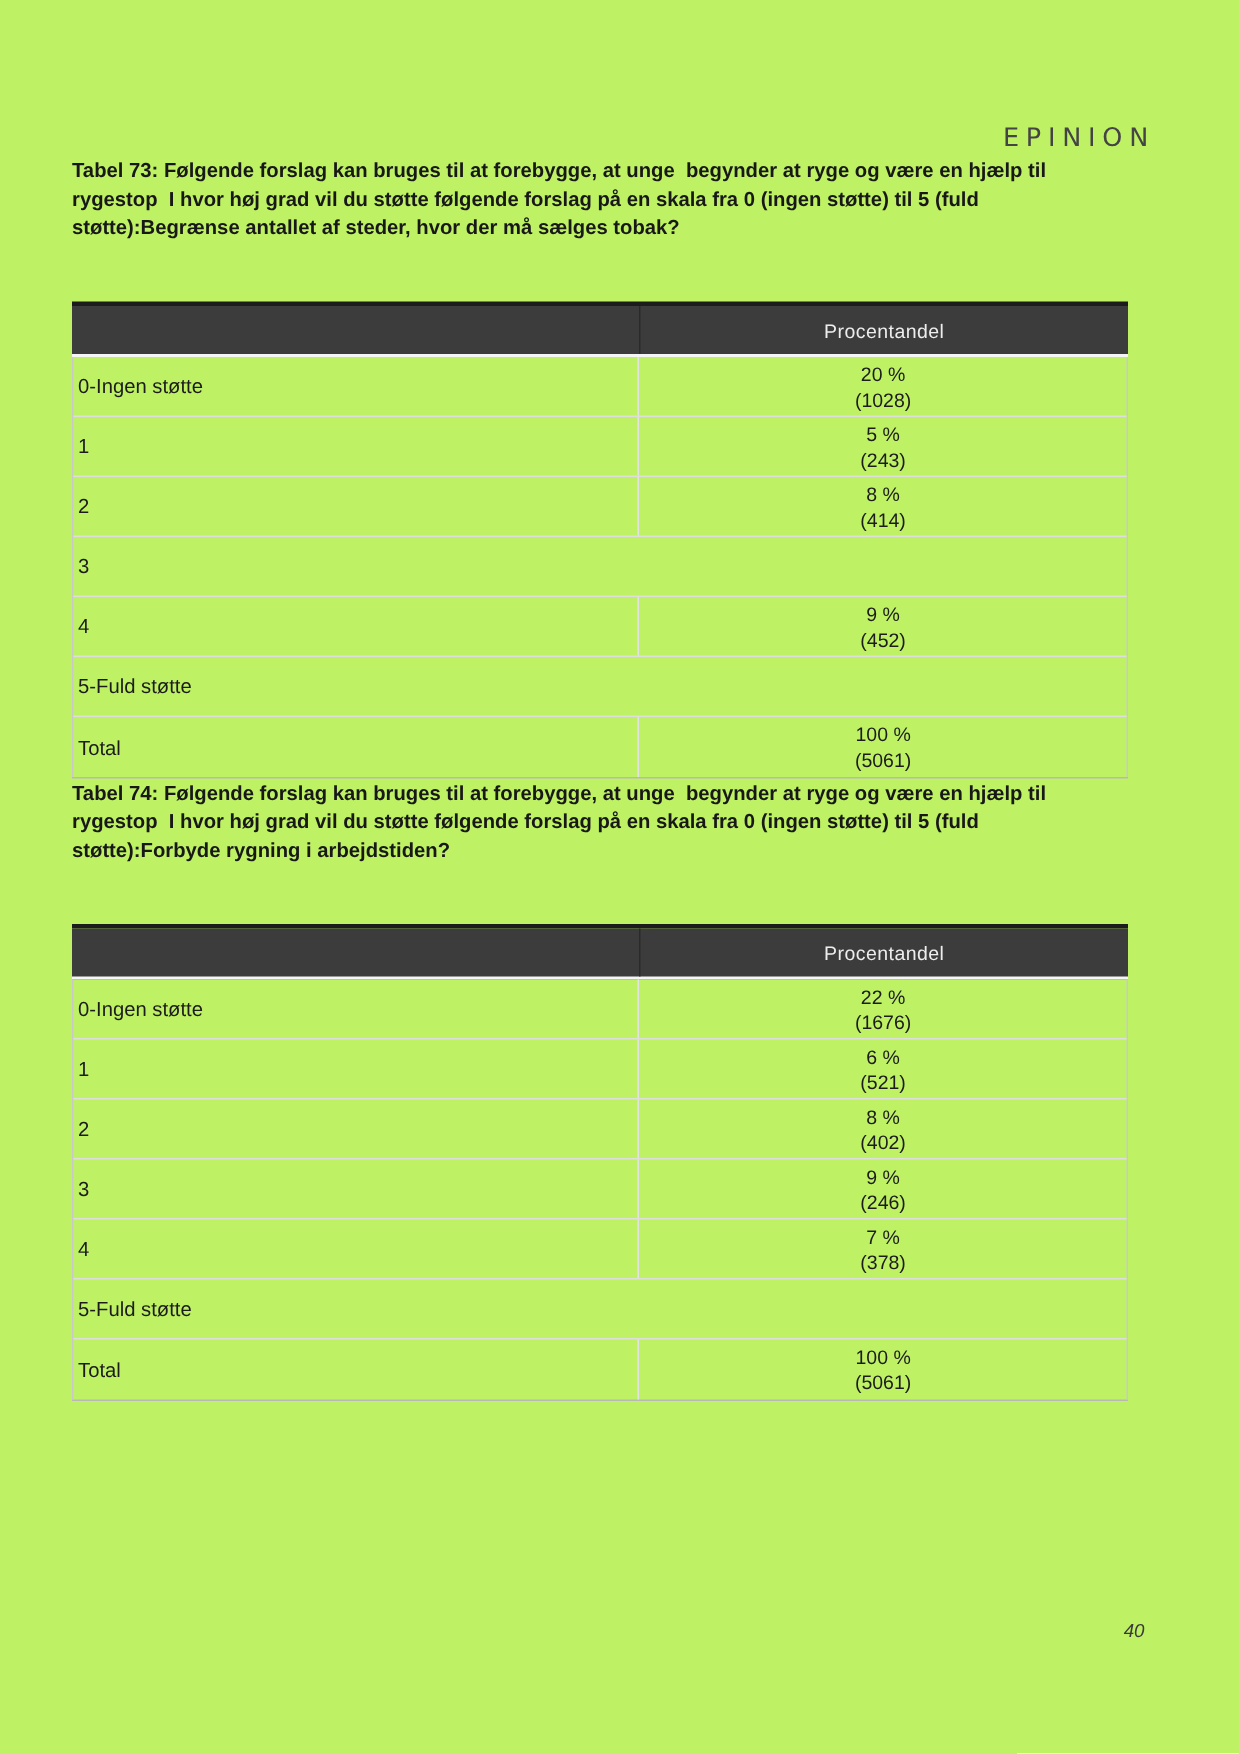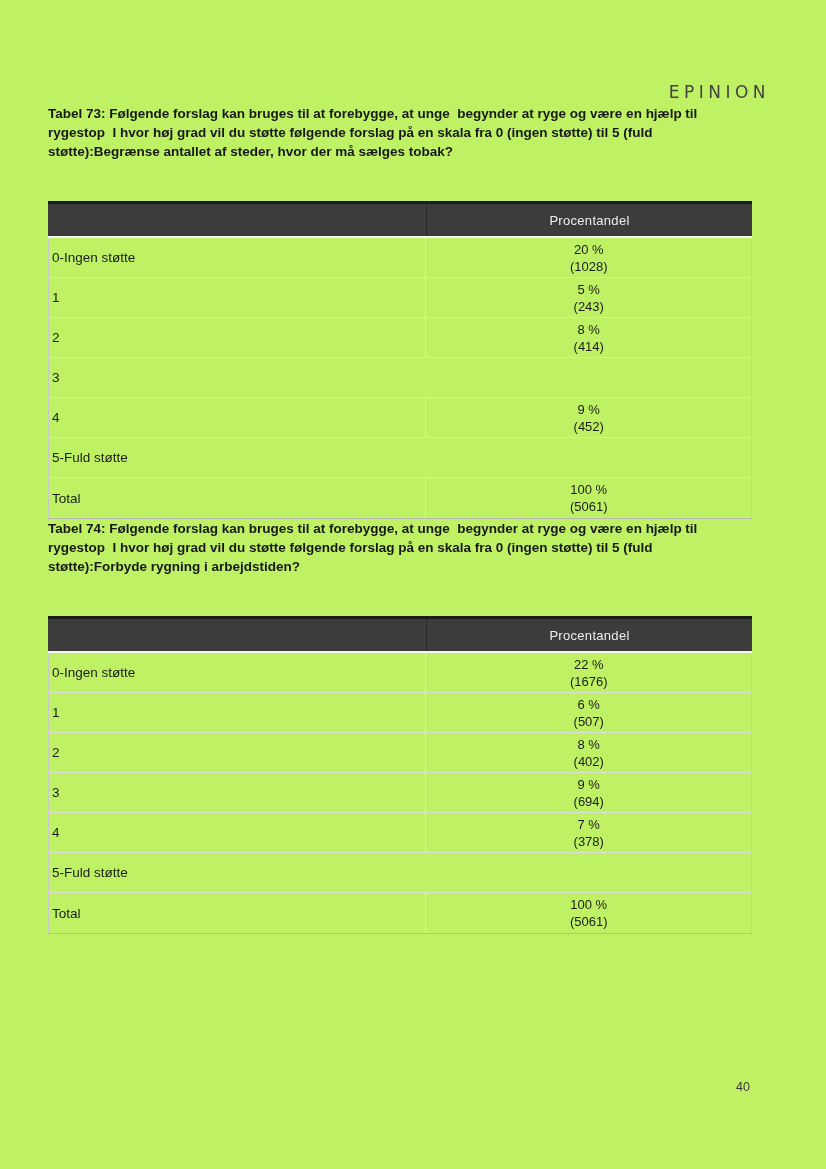--- a/index.html
+++ b/index.html
@@ -114,23 +114,24 @@
     font-size: 13px;
     line-height: 17px;
     color: #1c1c1c;
     text-align: center;
   }
 
   
   .page-number {
     position: absolute;
     top: 1080px;
-    right: 76px;
+    right: 63px;
     font-size: 12.5px;
     color: #3a3a3a;
+    font-style: italic;
   }
 </style>
 </head>
 <body>
 
 <div class="page">
 
   <div class="logo">EPINION</div>
 
   <div class="content">
@@ -209,37 +210,37 @@
           <div class="cell-value">
             <div>22 %</div>
             <div>(1676)</div>
           </div>
         </div>
 
         <div class="row">
           <div class="cell-label">1</div>
           <div class="cell-value">
             <div>6 %</div>
-            <div>(507)</div>
+            <div>(521)</div>
           </div>
         </div>
 
         <div class="row">
           <div class="cell-label">2</div>
           <div class="cell-value">
             <div>8 %</div>
             <div>(402)</div>
           </div>
         </div>
 
         <div class="row">
           <div class="cell-label">3</div>
           <div class="cell-value">
             <div>9 %</div>
-            <div>(694)</div>
+            <div>(246)</div>
           </div>
         </div>
 
         <div class="row">
           <div class="cell-label">4</div>
           <div class="cell-value">
             <div>7 %</div>
             <div>(378)</div>
           </div>
         </div>

